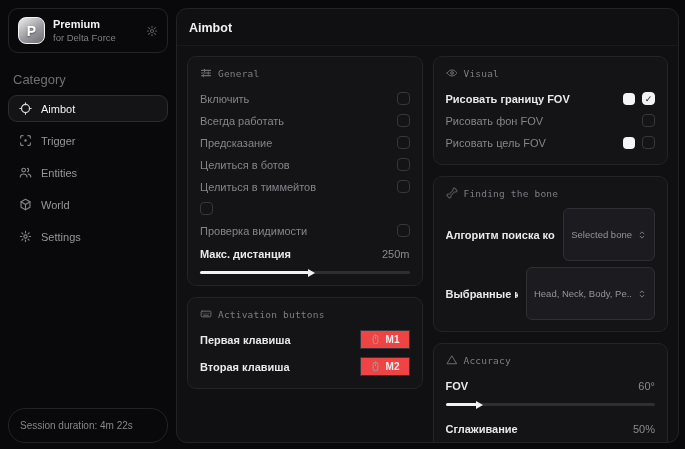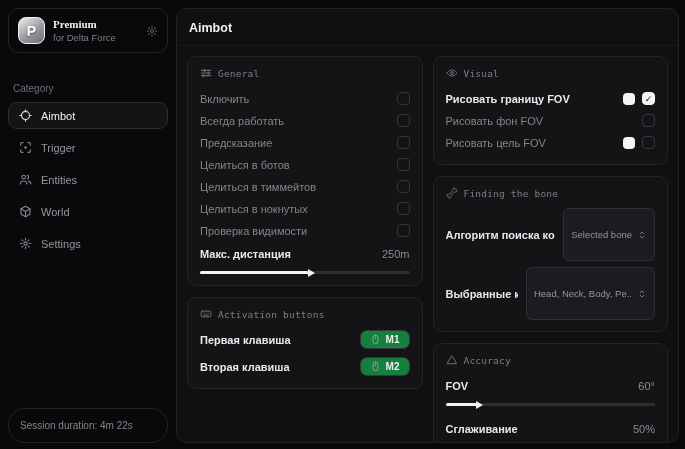--- a/index.html
+++ b/index.html
@@ -25,25 +25,25 @@
   }
   .logo {
     width:27px; height:27px; border-radius:8px;
     background:linear-gradient(145deg,#efefef 0%,#9a9aa0 55%,#6d6d74 100%);
     border:1.5px solid #f2f2f4;
     display:flex; align-items:center; justify-content:center;
     font-weight:700; font-size:14px; color:#ffffff;
     text-shadow:0 1px 2px rgba(0,0,0,.45);
   }
   .brand-text { flex:1; min-width:0; }
-  .brand-name { font-size:11px; font-weight:700; color:#f2f2f5;font-family:Liberation Serif, serif; }
+  .brand-name { font-size:11px; font-weight:700; color:#f2f2f5; }
   .brand-sub { font-size:9.5px; color:#7f7f86; margin-top:2px; }
   .logo-gear { color:#5c5c63; cursor:pointer; }
 
-  .category { font-size:10px; color:#6f6f76; margin:16px 0 8px 5px; }
+  .category { font-size:13px; color:#6f6f76; margin:5px 0 8px 5px; }
 
   .nav { display:flex; flex-direction:column; gap:5px; }
   .nav-item {
     display:flex; align-items:center; gap:9px;
     padding:6px 10px; border-radius:9px;
     border:1px solid transparent;
     color:#96969c; font-size:11px; cursor:pointer;
   }
   .nav-item .ni { color:#83838a; }
   .nav-item.active {
@@ -136,21 +136,21 @@
     background:#1c1c20; border:1px solid #2f2f35; border-radius:6px;
     padding:20px 7px; cursor:pointer; flex:0 0 auto; max-width:132px;
   }
   .select-val {
     font-size:9.5px; color:#94949a; white-space:nowrap; overflow:hidden;
   }
   .select .ui { color:#7a7a81; flex:0 0 auto; }
 
   .keybtn {
     display:flex; align-items:center; gap:5px;
-    background:#15803d; border:1px solid #34343a; border-radius:7px;
+    background:#ef4444; border:1px solid #34343a; border-radius:0;
     padding:3px 9px; cursor:pointer; flex:0 0 auto;
   }
   .keybtn .ki { color:#9d9da3; }
   .key-label { font-size:10px; font-weight:600; color:#ececf0; }
 </style>
 </head>
 <body>
 
 <aside class="sidebar">
   <div class="logo-box">
@@ -257,21 +257,20 @@
           </div>
           <div class="row dim">
             <span class="lbl">Целиться в ботов</span>
             <span class="checkbox"></span>
           </div>
           <div class="row dim">
             <span class="lbl">Целиться в тиммейтов</span>
             <span class="checkbox"></span>
           </div>
           <div class="row dim">
-            <span class="lbl">Целиться в нокнутых</span>
             <span class="checkbox"></span>
           </div>
           <div class="row dim">
             <span class="lbl">Проверка видимости</span>
             <span class="checkbox"></span>
           </div>
         </div>
         <div class="slider-group">
           <div class="row">
             <span class="lbl">Макс. дистанция</span>

